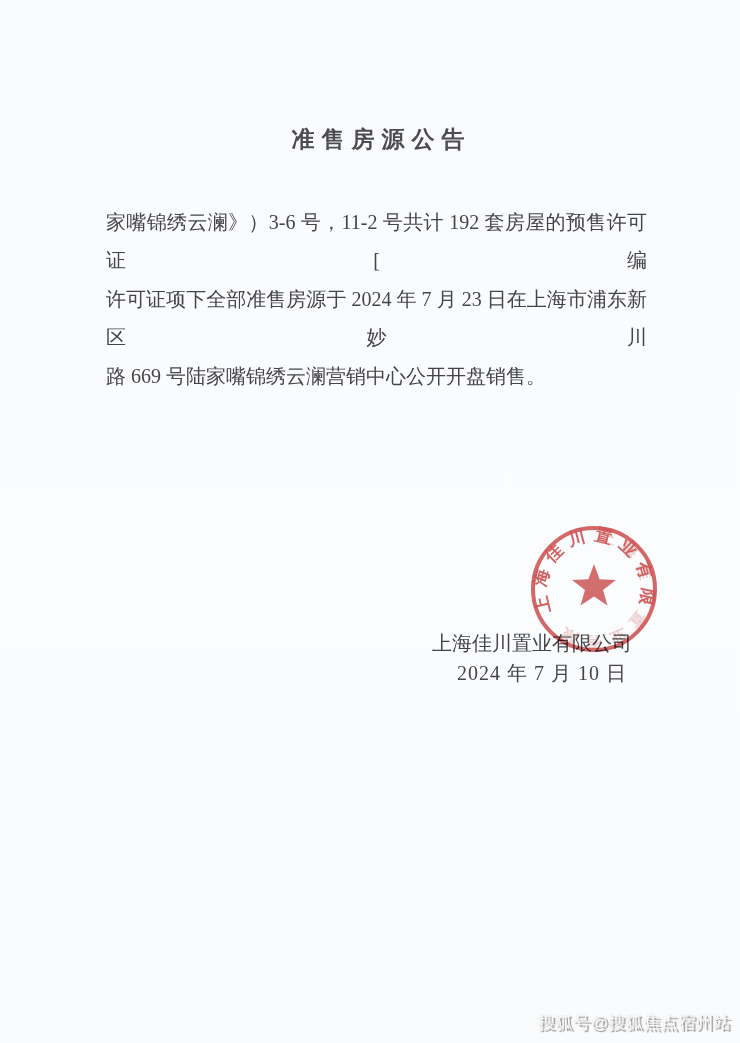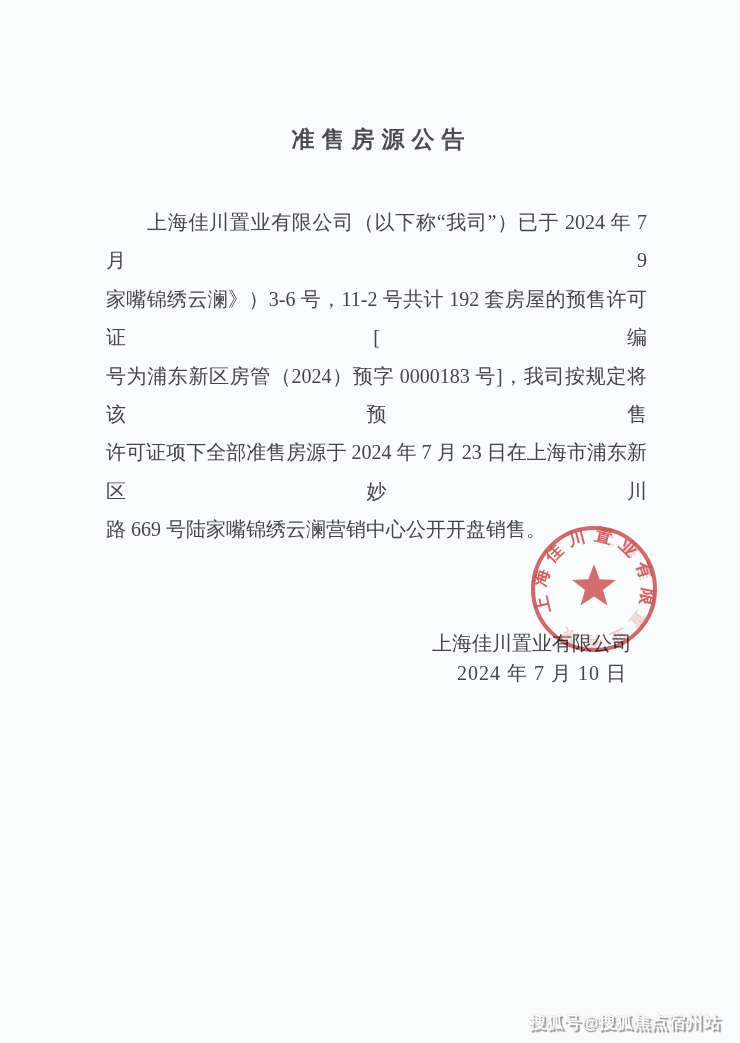--- a/index.html
+++ b/index.html
@@ -67,41 +67,39 @@
     mix-blend-mode: multiply;
     filter: blur(0.4px);
     opacity: 0.93;
   }
   .stamp text {
     font-family: "Liberation Serif", "DejaVu Serif", serif;
     font-weight: bold;
   }
   .watermark {
     position: absolute;
-    right: 19px;
+    right: 9px;
     bottom: 9px;
     font-family: "Liberation Sans", "DejaVu Sans", sans-serif;
     font-size: 17px;
-    font-weight: bold;
+    font-weight: normal;
     letter-spacing: 0.5px;
     color: #fdfdfd;
     text-shadow: 2px 2px 1px #949494, 0 0 1px #bdbdbd;
   }
 </style>
 </head>
 <body>
 
 <div class="page">
 
   <h1 class="doc-title">准售房源公告</h1>
 
   <div class="doc-body">
-    <div class="line indent">上海佳川置业有限公司（以下称“我司”）已于 2024 年 7 月 9</div>
     <div class="line">家嘴锦绣云澜》）3-6 号，11-2 号共计 192 套房屋的预售许可证[编</div>
-    <div class="line">号为浦东新区房管（2024）预字 0000183 号]，我司按规定将该预售</div>
     <div class="line">许可证项下全部准售房源于 2024 年 7 月 23 日在上海市浦东新区妙川</div>
     <div class="line end">路 669 号陆家嘴锦绣云澜营销中心公开开盘销售。</div>
   </div>
 
   <div class="sig-block">
     <div class="sig-company">上海佳川置业有限公司</div>
     <div class="sig-date">2024 年 7 月 10 日</div>
   </div>
 
   <svg class="stamp" viewBox="0 0 136 136" xmlns="http://www.w3.org/2000/svg">

